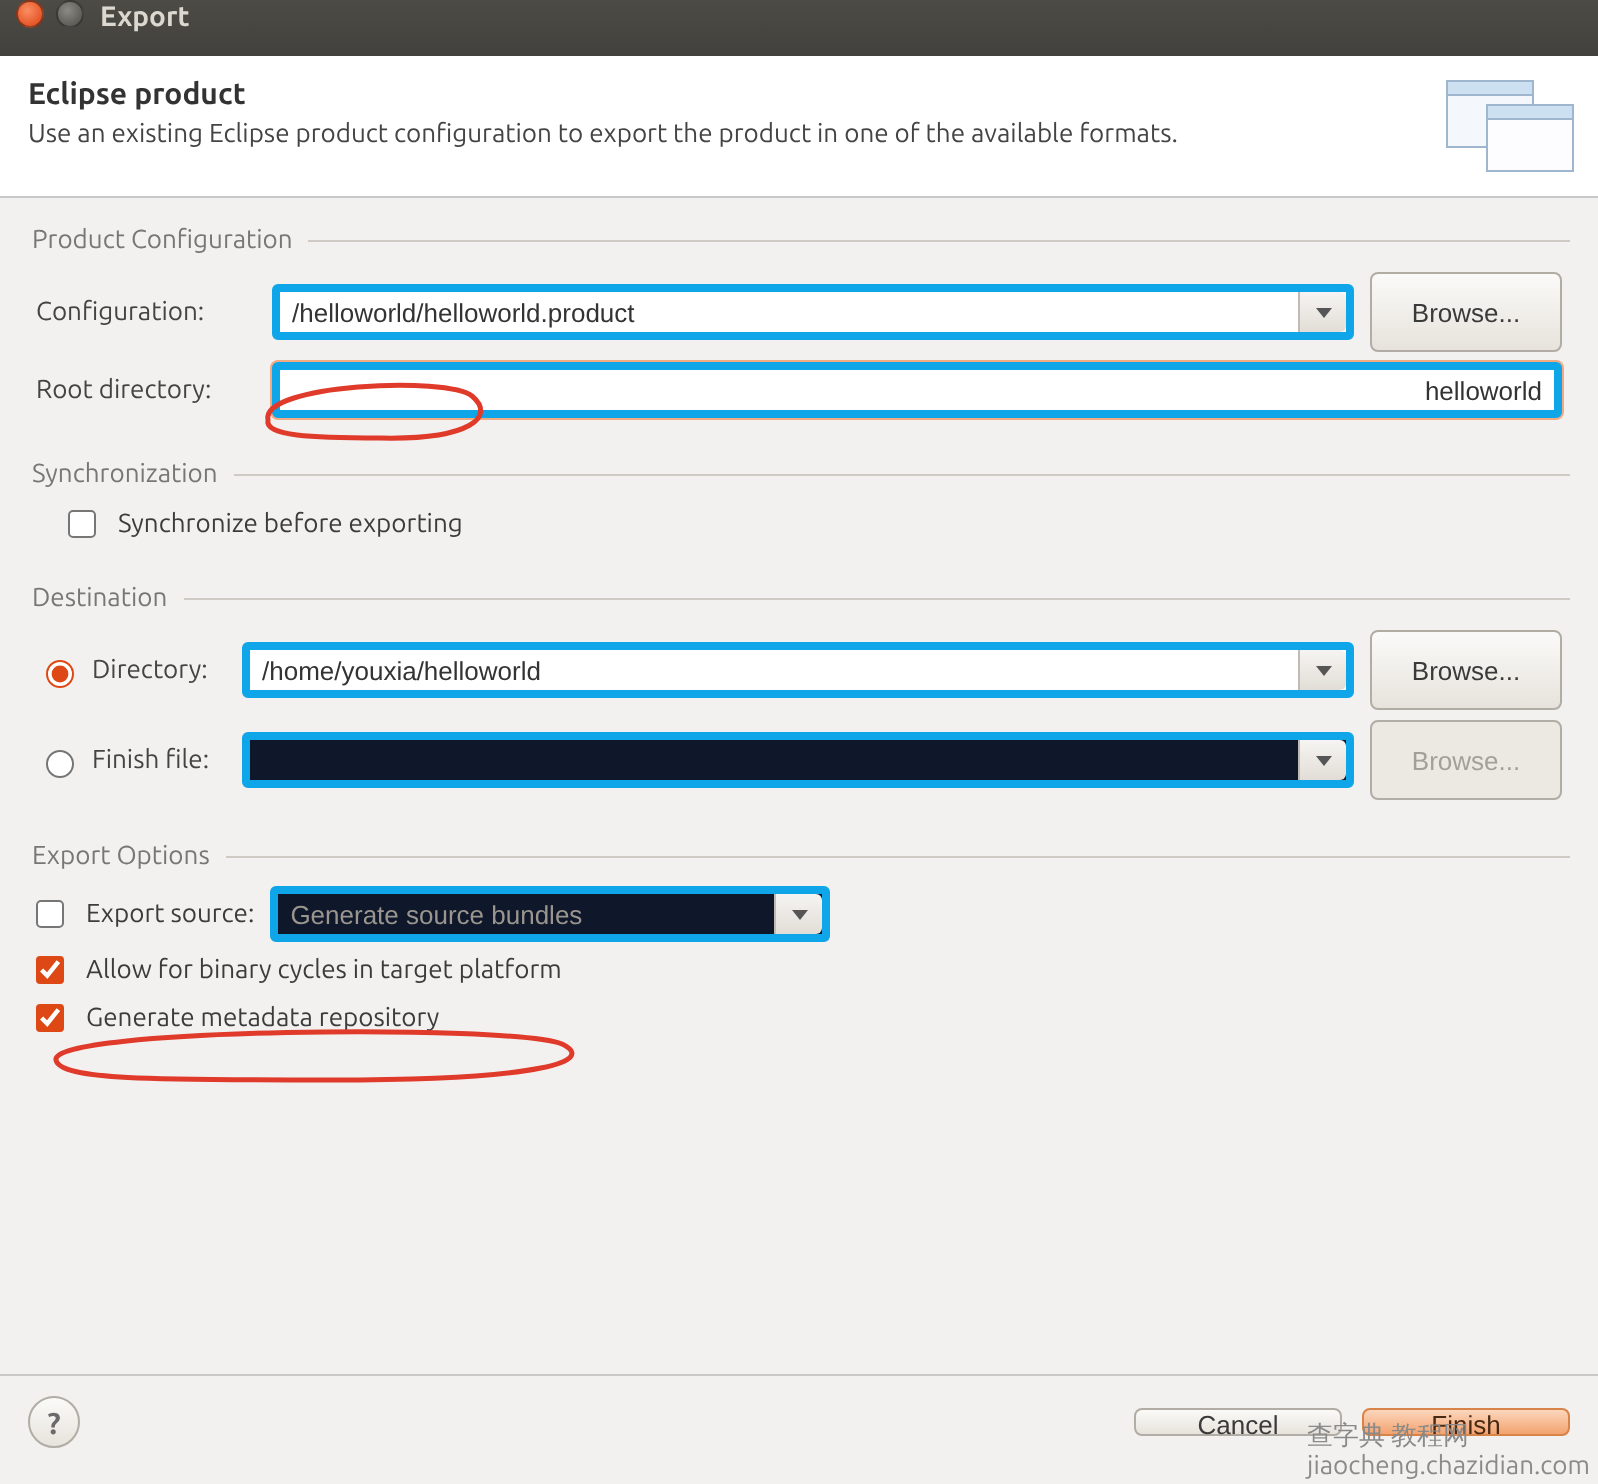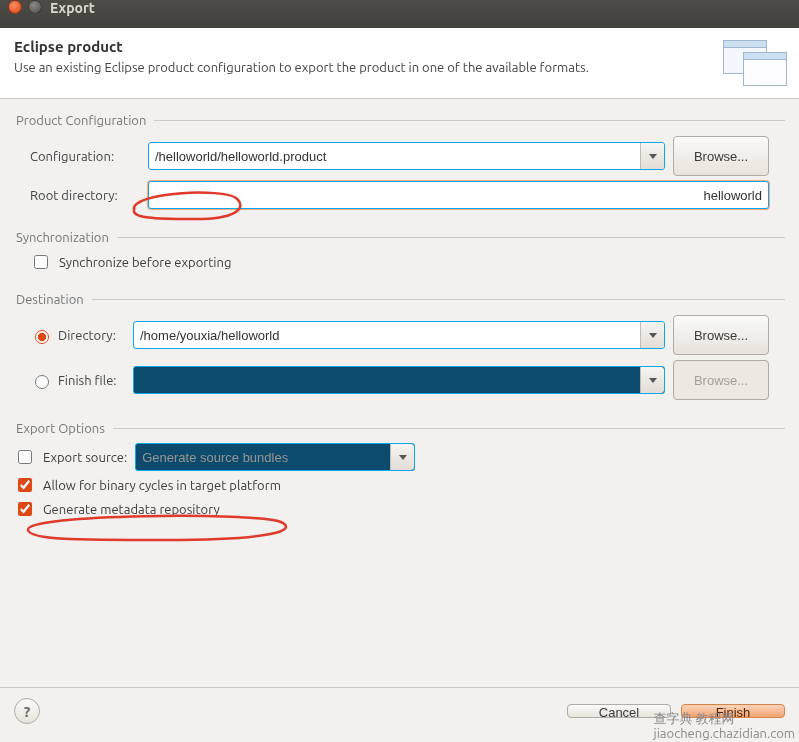--- a/index.html
+++ b/index.html
@@ -71,43 +71,43 @@
   }
 
   fieldset.group {
     border: none; border-top: 1px solid #cfcac4;
     margin: 6px 0 10px 0; padding: 4px 0 6px 0;
   }
   fieldset.group > legend {
     color: #777; font-size: 13px; padding-right: 8px;
   }
   .row {
-    display: flex; align-items: center; gap: 8px; margin: 5px 16px;
+    display: flex; align-items: center; gap: 8px; margin: 5px 4px;
   }
   .lbl { width: 110px; color: #444; }
   .radio-lbl { width: 95px; color: #444; display: flex; align-items: center; gap: 6px; }
 
   input[type=text].field, .combo {
     flex: 1; height: 28px; padding: 3px 6px;
-    background: #fff; border: 1px solid #0ea5e9; border-radius: 3px;
+    background: #fff; border: 4px solid #0ea5e9; border-radius: 3px;
     font-size: 13px; color: #333;
   }
   .combo { display: flex; align-items: center; padding: 0; }
   .combo .combo-text { flex:1; border:none; height: 100%; padding: 3px 6px; font-size:13px; background:transparent; color:#333; }
   .combo .combo-btn {
     width: 24px; height: 100%; border-left: 1px solid #c0bbb4;
     background: linear-gradient(to bottom, #f6f4f2, #e2ddd6);
     display:flex; align-items:center; justify-content:center;
     border-top-right-radius:3px;border-bottom-right-radius:3px;
   }
   .combo .combo-btn::after {
     content:""; border-left:4px solid transparent; border-right:4px solid transparent; border-top:5px solid #555;
   }
   .combo.disabled .combo-text { color:#9a968f; }
-  .combo.disabled { background:#0c4a6e; }
+  .combo.disabled { background:#0f172a; }
 
   .field.focus { border: 1px solid #e07746; box-shadow: 0 0 0 1px #f1aa82; text-align: right; }
 
   .btn {
     height: 40px; min-width: 96px; padding: 0 16px;
     background: linear-gradient(to bottom, #fafaf8, #e7e3dc);
     border: 1px solid #b1aca4; border-radius: 4px;
     font-size: 13px; color: #3a3a3a; cursor: pointer;
   }
   .btn:disabled { color:#a49f97; background:#ece9e3; }

